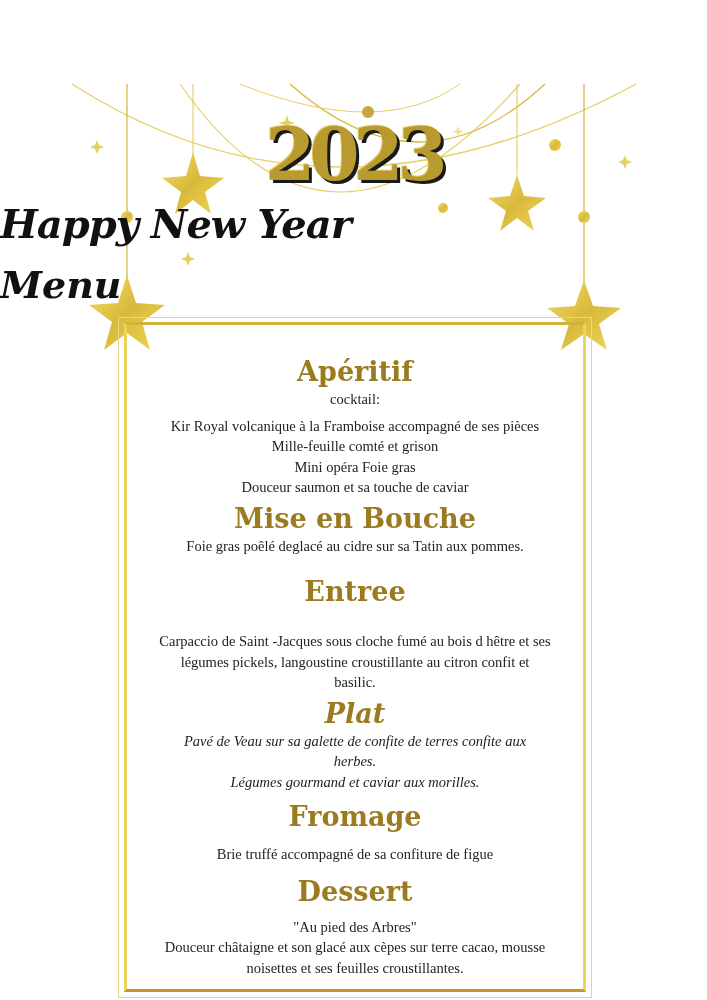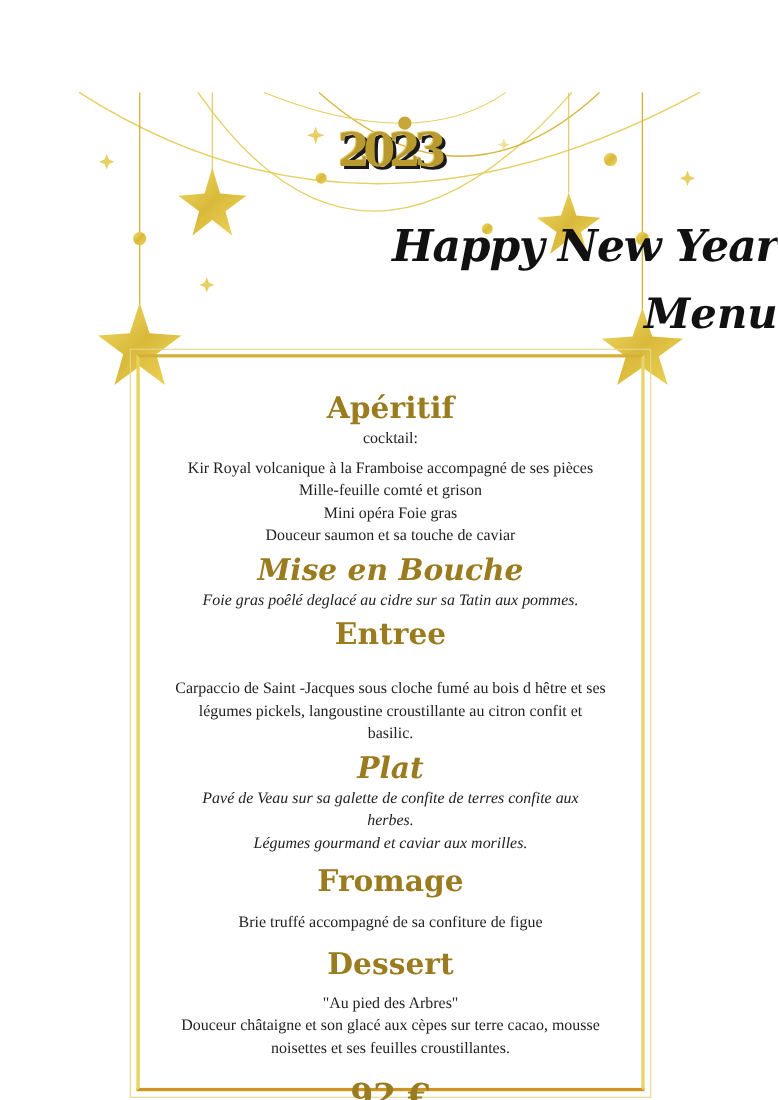--- a/index.html
+++ b/index.html
@@ -12,25 +12,25 @@
     position: absolute; left: 118px; top: 317px; width: 474px; height: 681px;
     border: 1.5px solid #e6d58a; box-sizing: border-box;
   }
   .frame-inner {
     position: absolute; left: 124px; top: 322px; width: 462px; height: 670px;
     border: 3px solid #c9a227; box-sizing: border-box;
     border-top-color: #d4b13a; border-right-color: #e8d36a; border-bottom-color: #c9971f; border-left-color: #e9d35b;
   }
   .year {
     position: absolute; left: 0; width: 707px; top: 112px; text-align: center;
-    font-family: "DejaVu Serif", serif; font-weight: bold; font-size: 42px; letter-spacing: -6px;
+    font-family: "DejaVu Serif", serif; font-weight: bold; font-size: 72px; letter-spacing: -6px;
     color: #b89a2e; text-shadow: 3px 3px 0 #1a1a1a, -1px -1px 0 #e3c766;
   }
   .title {
-    position: absolute; left: 0; width: 707px; text-align: right; color: #111;
+    position: absolute; left: 0; width: 707px; text-align: left; color: #111;
     font-family: "DejaVu Serif", serif; font-weight: bold; font-style: italic;
   }
   .title.happy { top: 200px; font-size: 40px; letter-spacing: -1px; }
   .title.menu { top: 262px; font-size: 38px; }
   .content {
     position: absolute; left: 130px; width: 450px; top: 355px; text-align: center;
   }
   .section-title {
     font-family: "DejaVu Serif", serif; font-weight: bold; color: #9b7b1f;
     font-size: 27px; line-height: 34px; margin: 0;
@@ -92,21 +92,21 @@
 
 <div class="content">
   <div style="margin-bottom:4px;">
     <h2 class="section-title">Apéritif</h2>
     <p class="item">cocktail:</p>
     <p class="item" style="margin-top:6px;">Kir Royal volcanique à la Framboise accompagné de ses pièces</p>
     <p class="item">Mille-feuille comté et grison</p>
     <p class="item">Mini opéra Foie gras</p>
     <p class="item">Douceur saumon et sa touche de caviar</p>
   </div>
-  <div style="margin-bottom:4px;font-style:italic;">
+  <div style="margin-bottom:19px;">
     <h2 class="section-title">Mise en Bouche</h2>
     <p class="item">Foie gras poêlé deglacé au cidre sur sa Tatin aux pommes.</p>
   </div>
   <div style="margin-bottom:4px;">
     <h2 class="section-title">Entree</h2>
     <p class="item" style="margin-top:22px;">Carpaccio de Saint -Jacques sous cloche fumé au bois d hêtre et ses</p>
     <p class="item">légumes pickels, langoustine croustillante au citron confit et</p>
     <p class="item">basilic.</p>
   </div>
   <div style="margin-bottom:8px;font-style:italic;">

